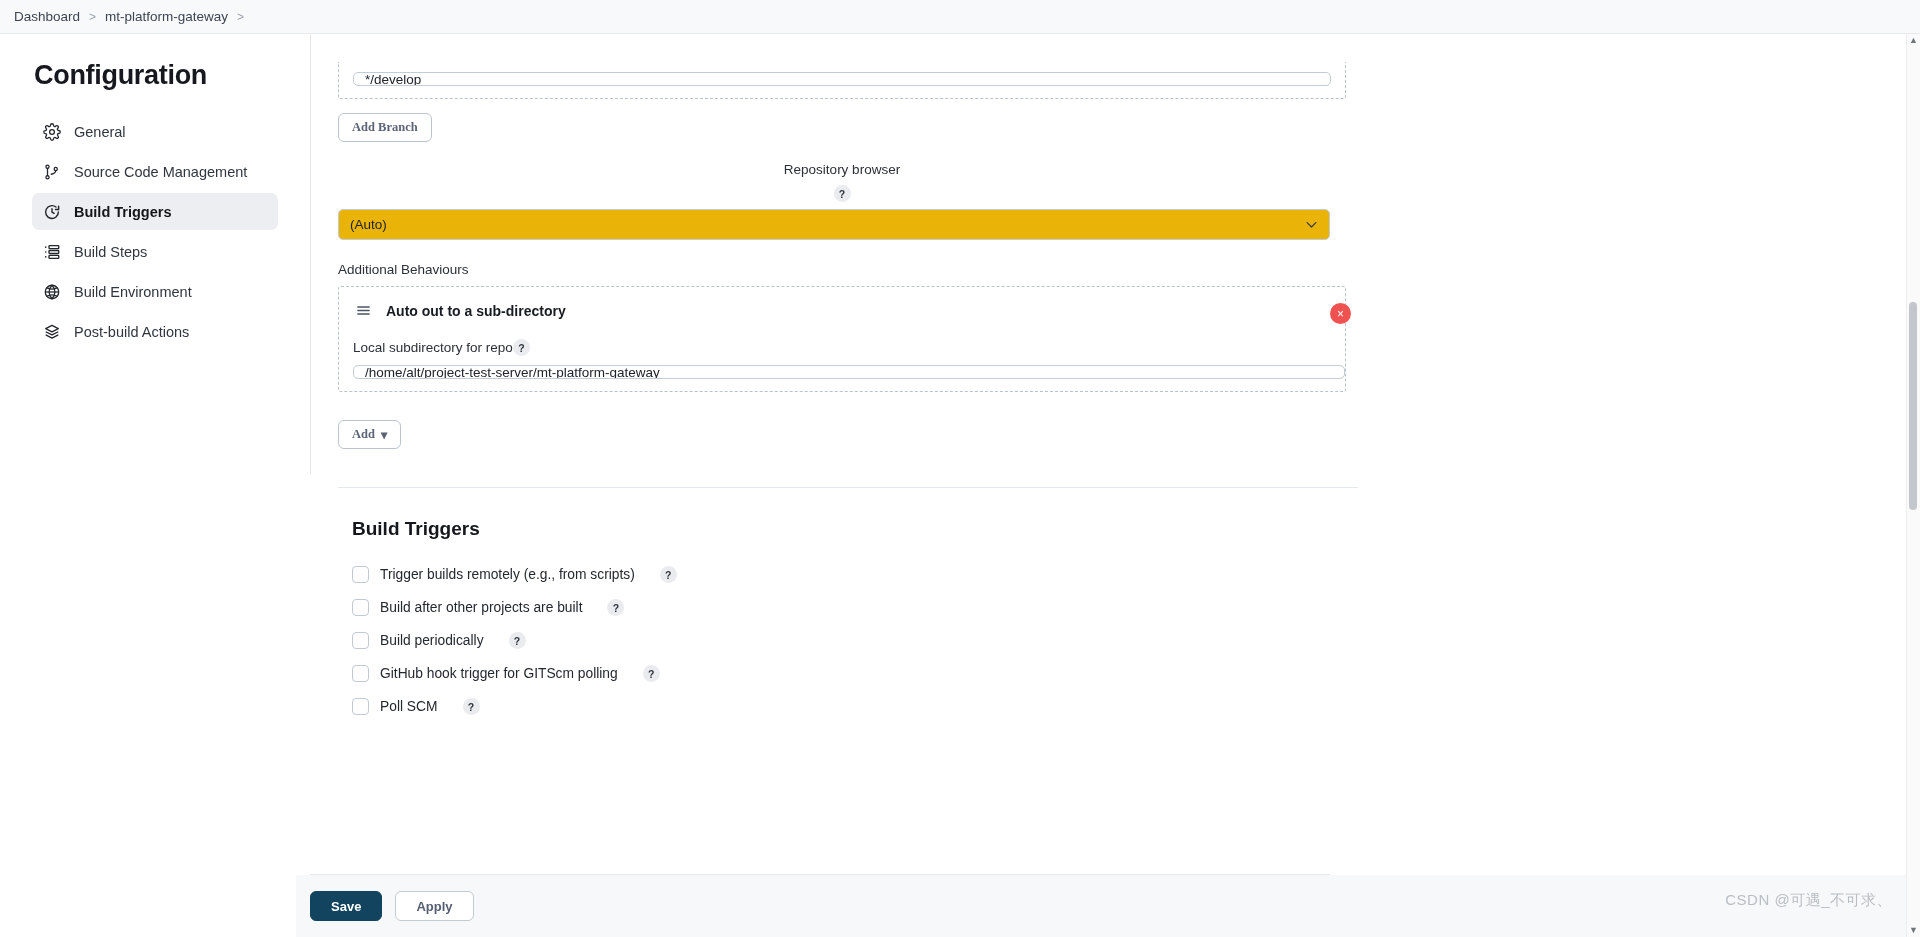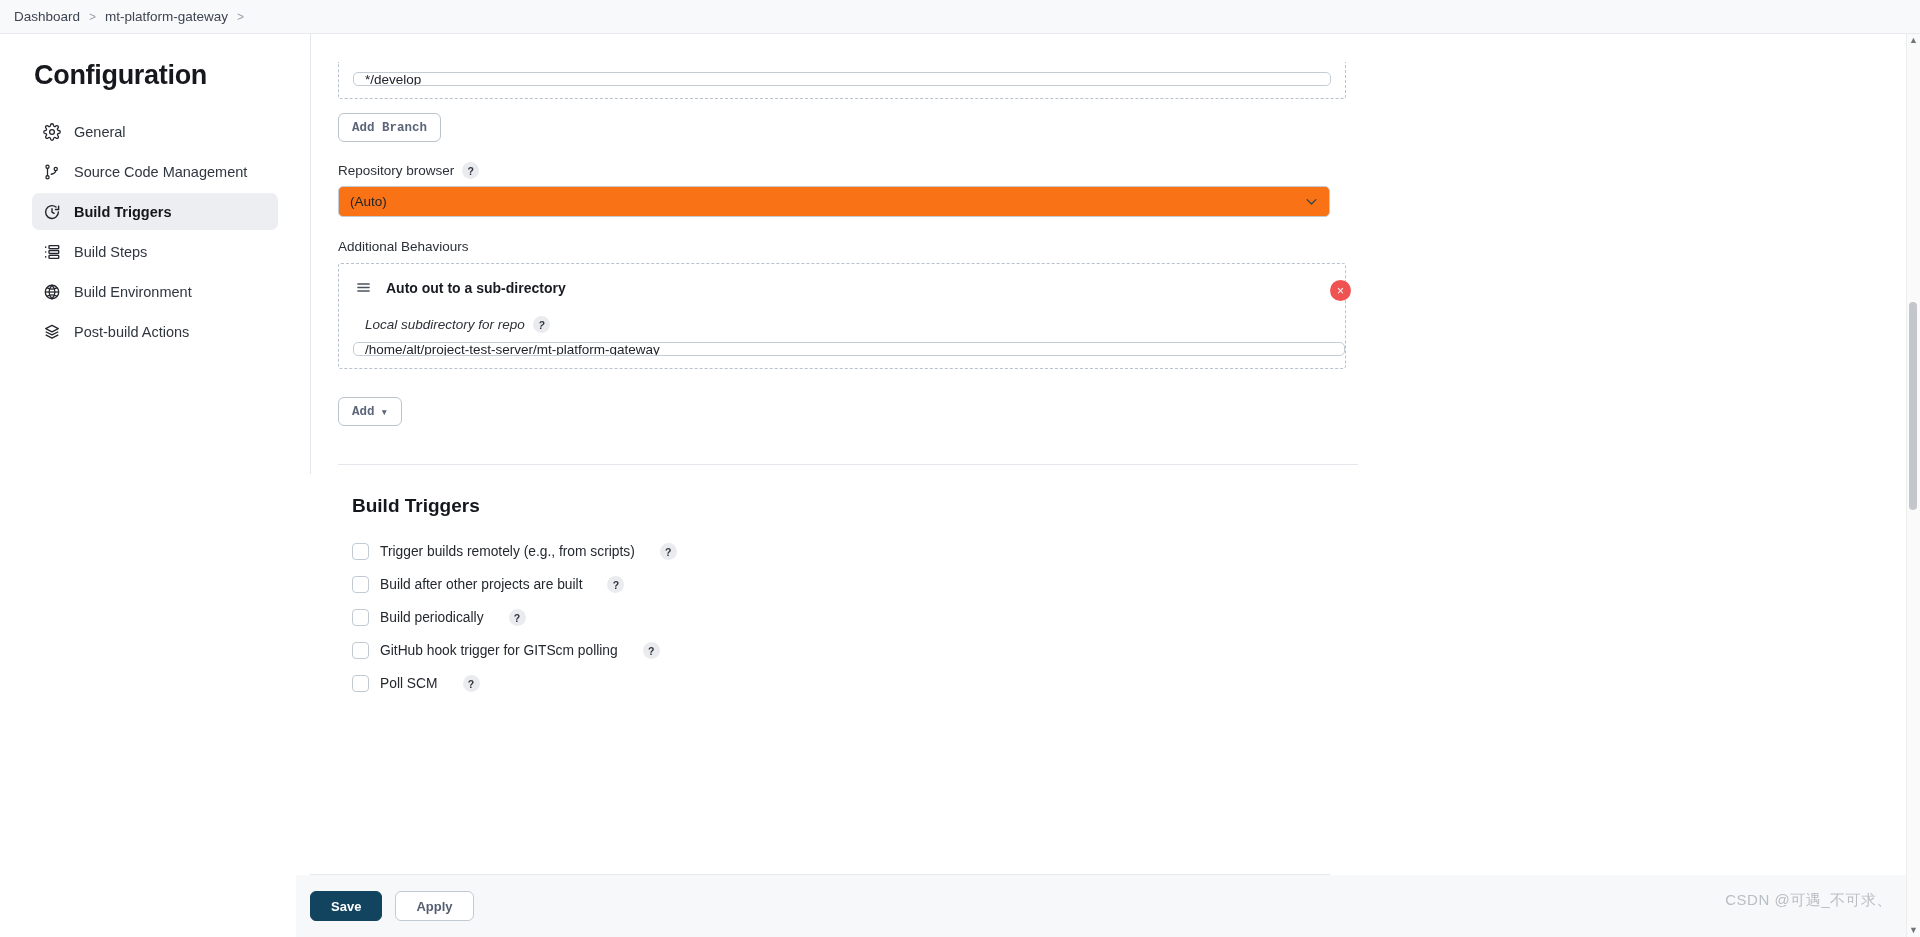--- a/index.html
+++ b/index.html
@@ -110,55 +110,56 @@
 
   .btn-outline {
     display: inline-flex;
     align-items: center;
     gap: 6px;
     height: 29px;
     padding: 0 13px;
     border: 1px solid #bcc4cd;
     border-radius: 6px;
     background: #fff;
-    font-family: Liberation Mono, monospace;
+    font-family: Liberation Serif, serif;
     font-size: 12.5px;
     font-weight: bold;
     color: #5b6478;
     cursor: pointer;
     white-space: nowrap;
   }
 
   .field-label {
     font-size: 13.5px;
     color: #2b3038;
     display: flex;
     align-items: center;
     gap: 8px;
     margin: 20px 0 7px 0;
+    flex-direction: column;
   }
   .help-badge {
     display: inline-flex;
     align-items: center; justify-content: center;
     width: 17px; height: 17px;
     border-radius: 9px;
     background: #e9ebee;
     color: #31363e;
     font-size: 10.5px;
     font-weight: bold;
     cursor: pointer;
   }
 
   .select-wrap { position: relative; width: 992px; }
   .select-box {
     width: 100%;
     height: 31px;
     border: 1px solid #c3ccd5;
     border-radius: 5px;
-    background: #f97316;
+    background: #eab308;
     padding: 0 34px 0 11px;
     font-size: 13.5px;
     color: #20242b;
     display: flex;
     align-items: center;
     cursor: pointer;
   }
   .select-caret {
     position: absolute;
     right: 11px; top: 0; bottom: 0;
@@ -186,23 +187,22 @@
     background: #f05252;
     border: none;
     color: #fff;
     font-size: 12px;
     line-height: 1;
     display: flex; align-items: center; justify-content: center;
     cursor: pointer;
   }
   .sub-field-label {
     font-size: 13.5px; color: #2b3038;
-    display: flex; align-items: center; gap: 8px;
-    margin: 16px 0 9px 12px;
-    font-style: italic;
+    display: flex; align-items: center; 
+    margin: 16px 0 9px 0;
   }
 
   .add-row { margin-top: 28px; }
 
   
   .divider {
     width: 1020px;
     height: 1px;
     background: #e4e7eb;
     margin: 38px 0 0 0;

